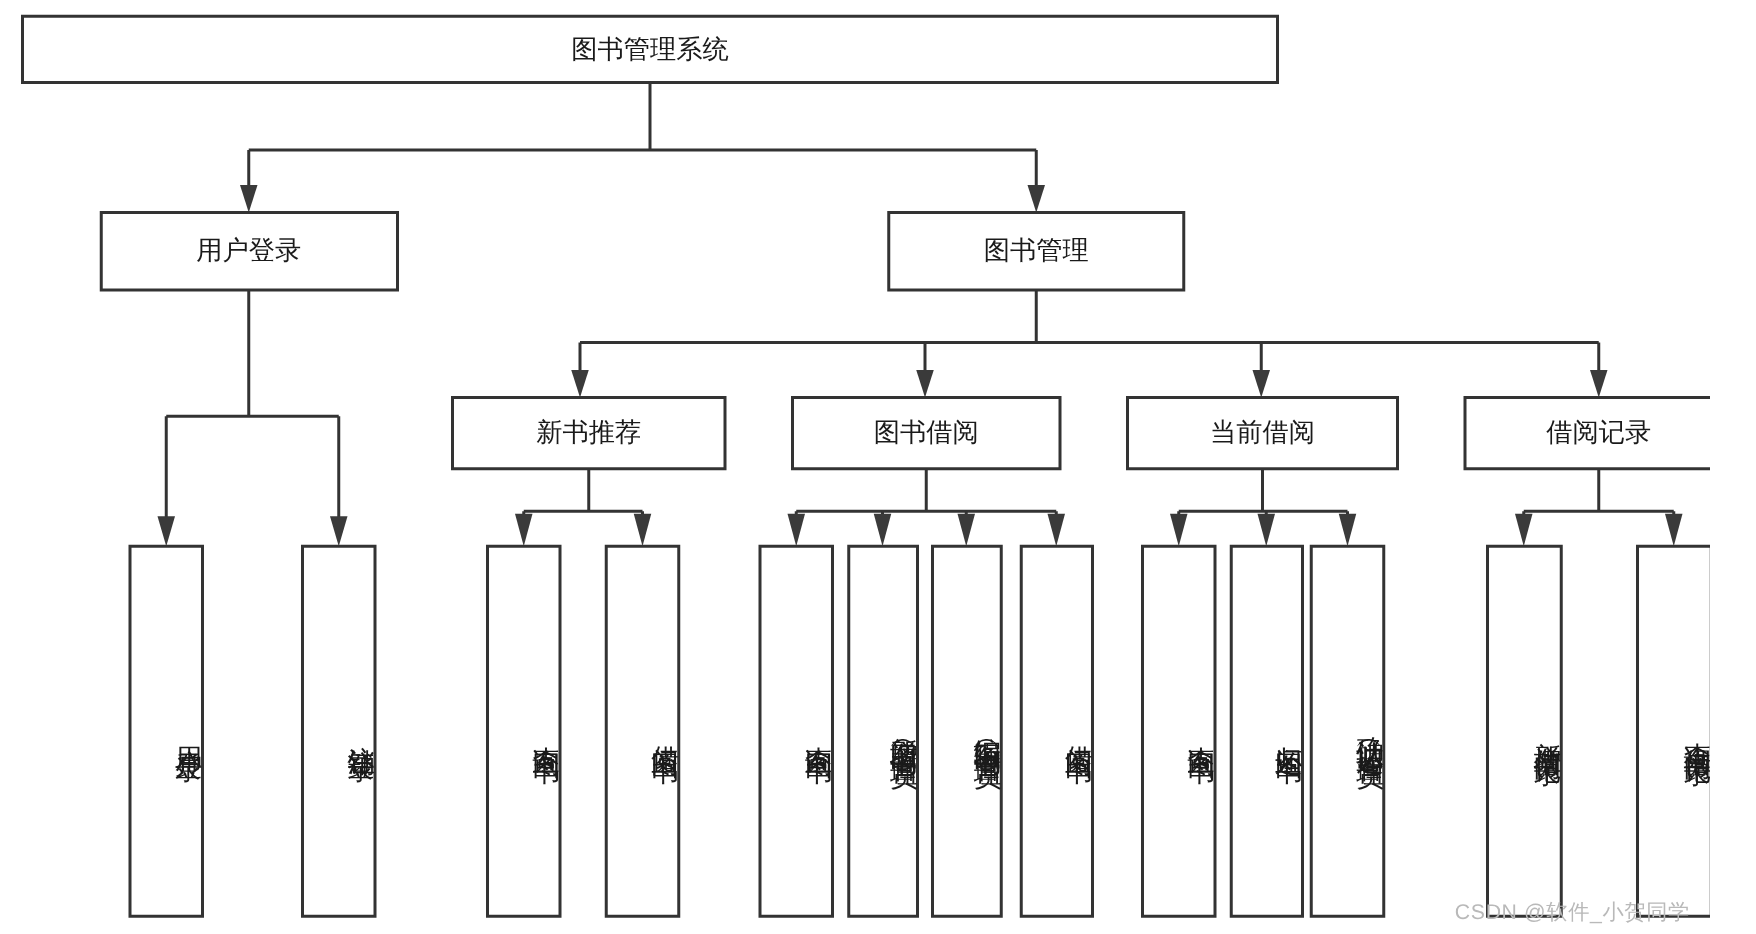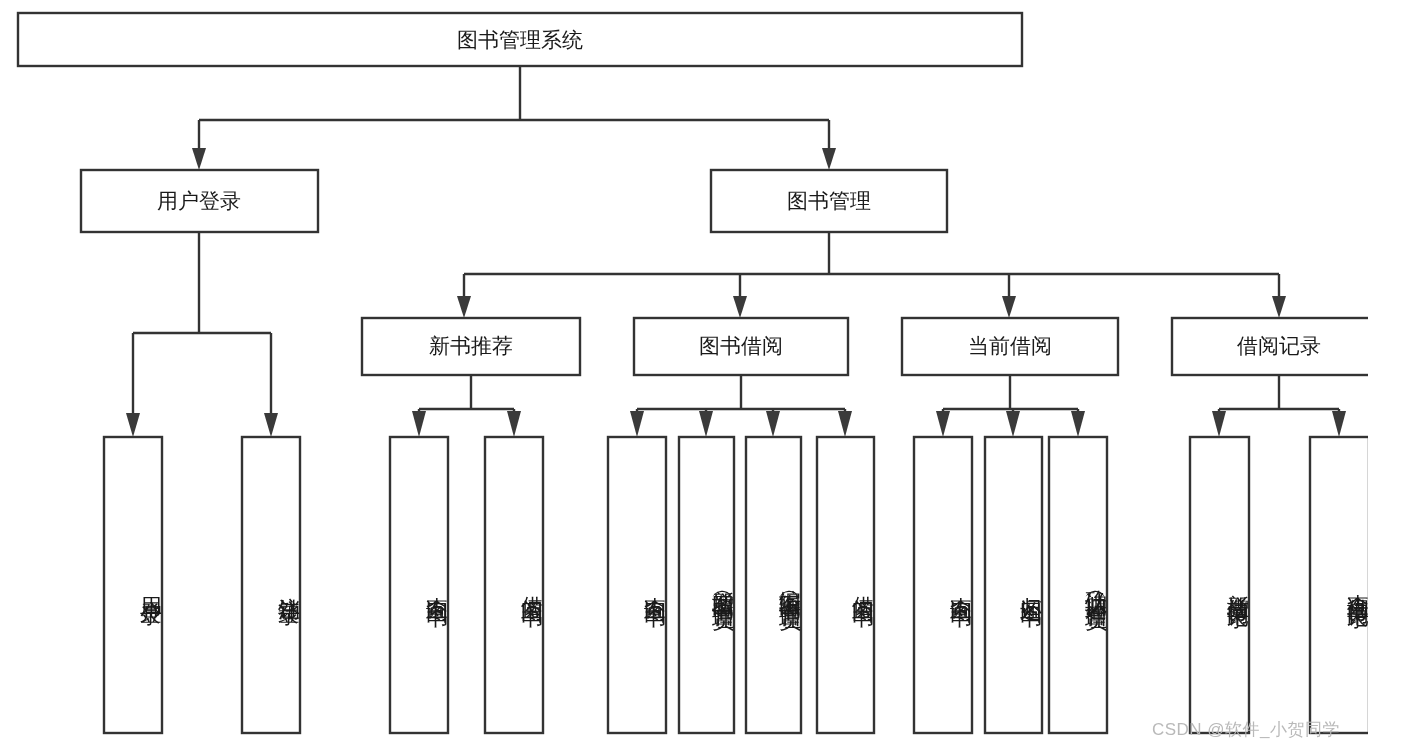--- a/index.html
+++ b/index.html
@@ -43,21 +43,21 @@
   }
   .node-label-h {
     font-family: "Liberation Sans", "DejaVu Sans", sans-serif;
     font-size: 21px;
     fill: #1a1a1a;
     text-anchor: middle;
     dominant-baseline: middle;
   }
   .watermark-text {
     position: absolute;
-    right: 28px;
+    right: 16px;
     bottom: 6px;
     font-family: "Liberation Sans", "DejaVu Sans", sans-serif;
     font-size: 17px;
     color: #b9b9b9;
     letter-spacing: 0.5px;
     white-space: nowrap;
     pointer-events: none;
   }
   
   .leaf-label {

